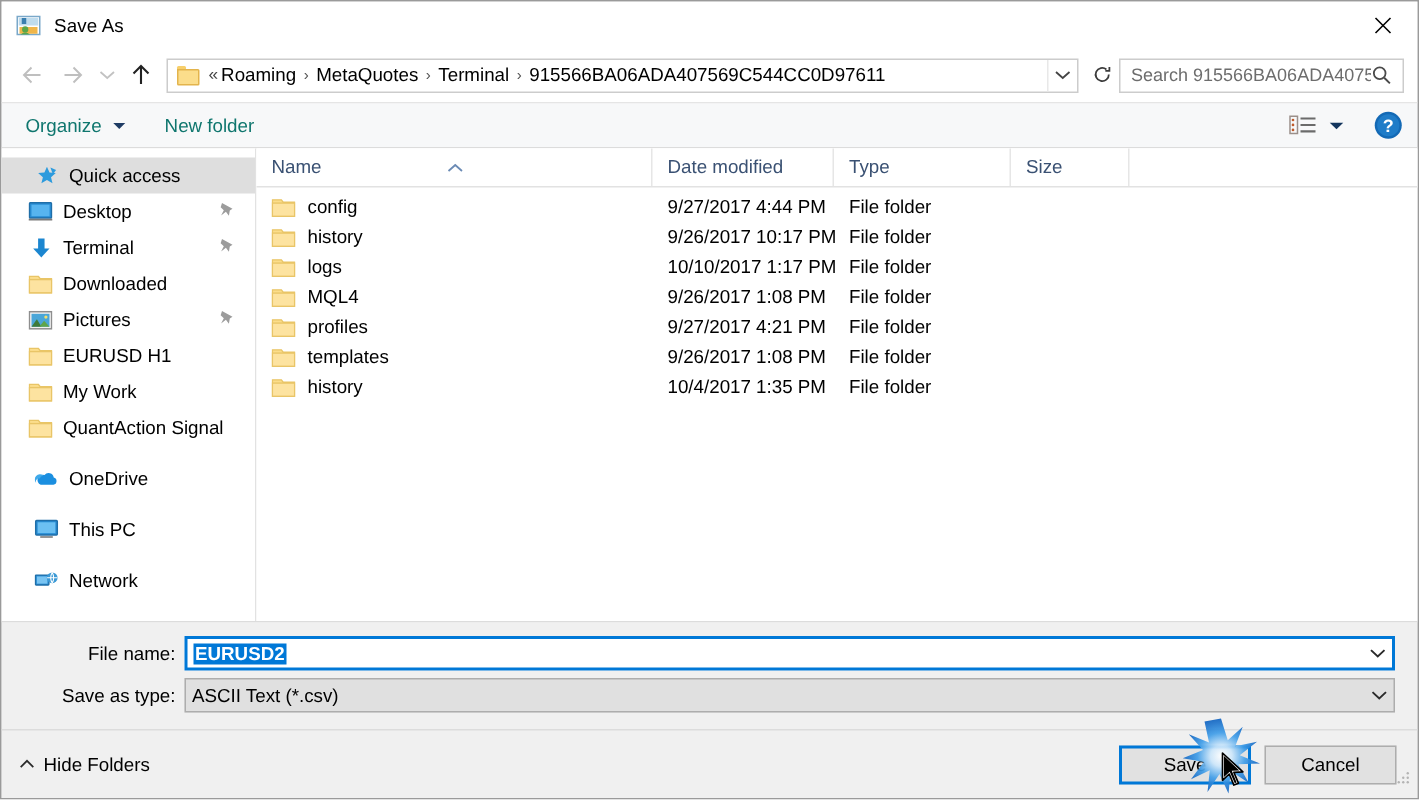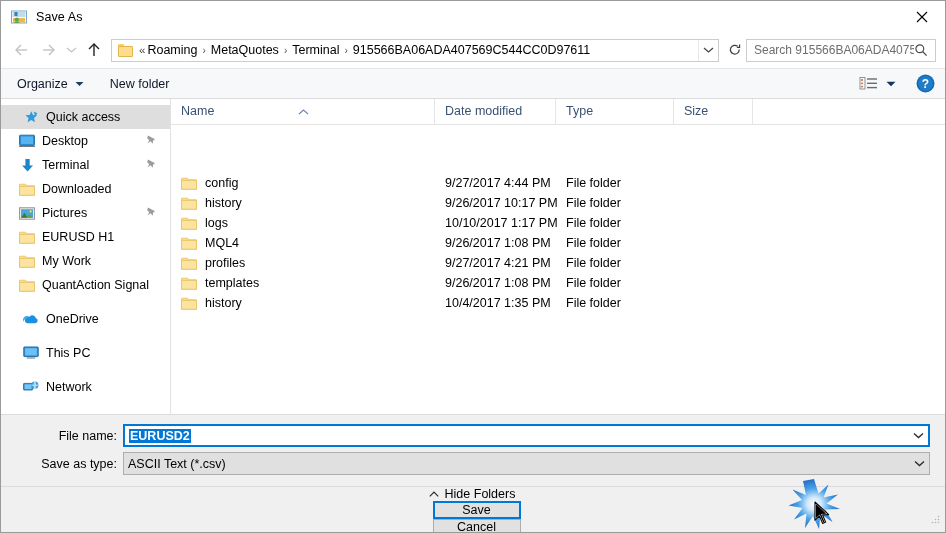--- a/index.html
+++ b/index.html
@@ -168,21 +168,21 @@
     min-height: 30px;
     background: #f7f8f9;
     border-bottom: 1px solid #dcdcdc;
     display: flex;
     align-items: center;
     padding: 0 10px 0 16px;
     box-sizing: border-box;
   }
   .tb-item {
     font-size: 12.5px;
-    color: #0f172a;
+    color: #0f766e;
     display: flex;
     align-items: center;
     margin-right: 26px;
     white-space: nowrap;
   }
   .tb-caret {
     margin-left: 7px;
     display: flex;
   }
   .tb-spacer { flex: 1 1 auto; }
@@ -242,21 +242,20 @@
     width: 16px; height: 14px;
   }
 
   
   .filelist {
     flex: 1 1 auto;
     display: flex;
     flex-direction: column;
     min-width: 0;
     background: #fff;
-    gap: 45px;
   }
   .colheader {
     height: 25px;
     min-height: 25px;
     display: flex;
     align-items: center;
     border-bottom: 1px solid #e2e2e2;
     background: #ffffff;
     position: relative;
   }
@@ -363,21 +362,20 @@
   .bottombar {
     height: 46px;
     min-height: 46px;
     background: #f0f0f0;
     border-top: 1px solid #dcdcdc;
     display: flex;
     align-items: center;
     padding: 0 14px 0 12px;
     box-sizing: border-box;
     position: relative;
-    flex-direction: column;
   }
   .hidefolders {
     display: flex;
     align-items: center;
     font-size: 12.5px;
     color: #000;
   }
   .hidefolders .cv { margin-right: 6px; display:flex; }
   .btn {
     width: 88px;

